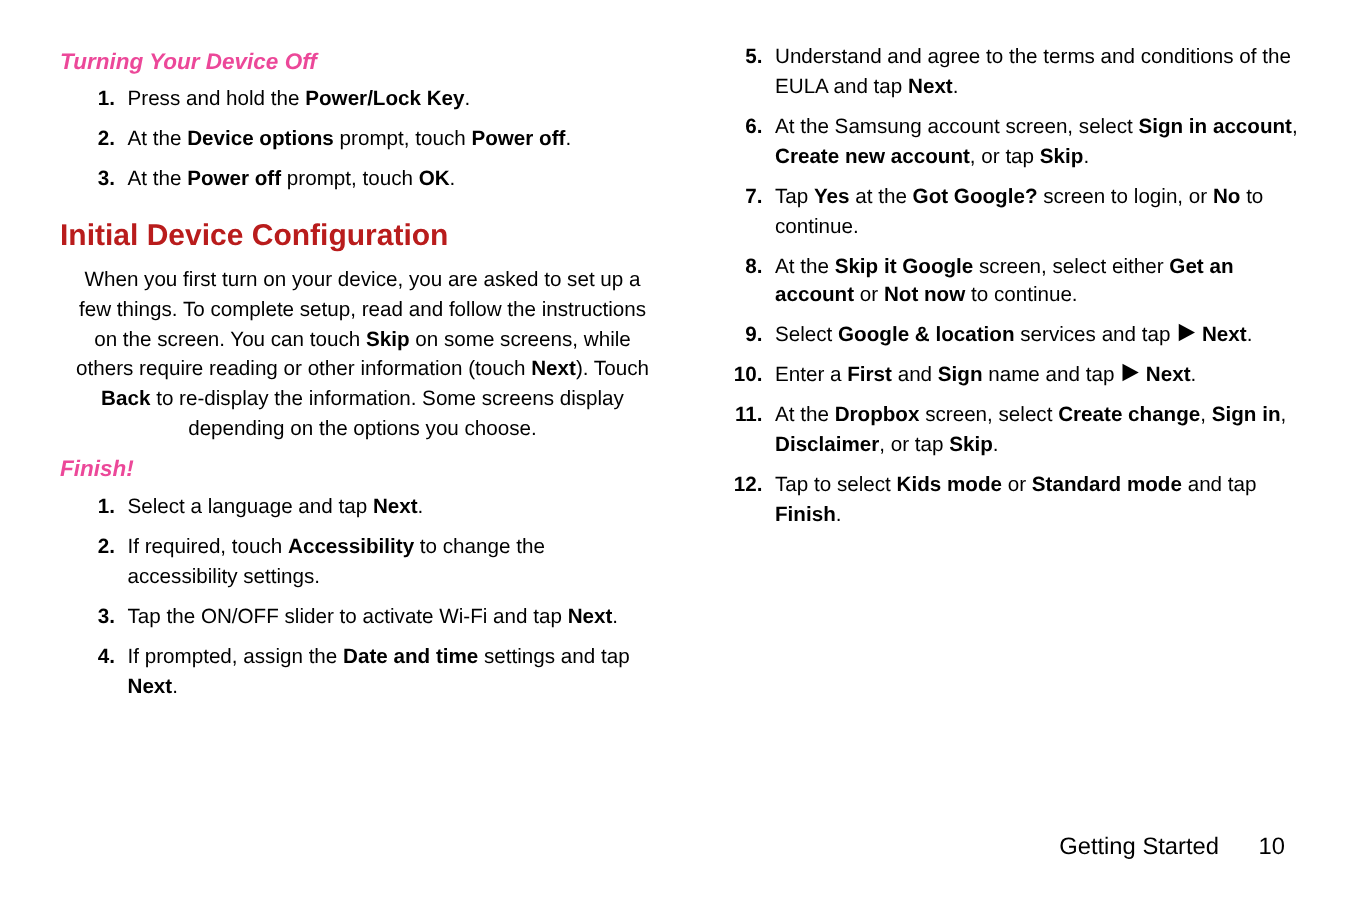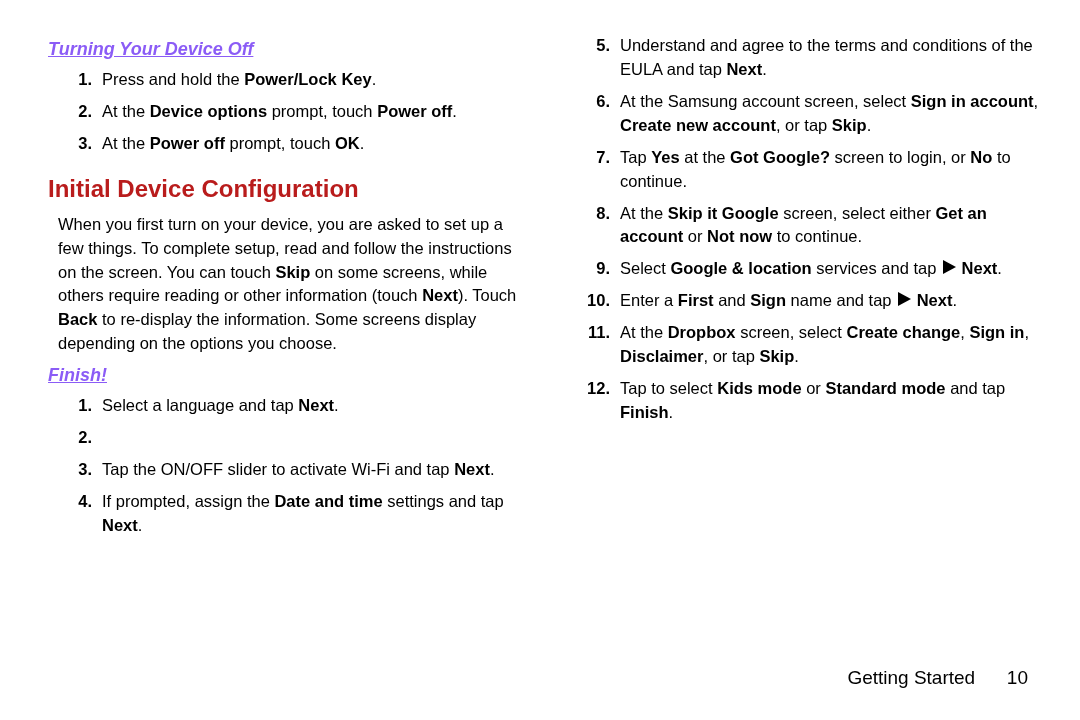--- a/index.html
+++ b/index.html
@@ -15,26 +15,25 @@
   }
   .page {
     display: flex;
     padding: 30px 40px 0 48px;
     gap: 44px;
   }
   .col {
     width: 480px;
   }
   .h-sub {
-    color: #8b5cf6;
+    color: #ec4899;
     font-style: italic;
     font-weight: bold;
     font-size: 18px;
     margin: 6px 0 6px 0;
-    text-decoration: underline;
   }
   .h-main {
     color: #b91c1c;
     font-weight: 800;
     font-size: 24px;
     margin: 16px 0 6px 0;
     letter-spacing: 0px;
     font-family: Arial, Helvetica, sans-serif;
   }
   ol {
@@ -50,20 +49,21 @@
     min-width: 44px;
     text-align: right;
     font-weight: bold;
     padding-right: 10px;
   }
   .body {
     flex: 1;
   }
   p.intro {
     margin: 4px 0 4px 10px;
+    text-align: center;
   }
   .footer {
     position: absolute;
     bottom: 28px;
     right: 52px;
     font-size: 19px;
   }
   .tri {
     display: inline-block;
     vertical-align: -1px;
@@ -95,20 +95,21 @@
     <p class="intro" id="intro">When you first turn on your device, you are asked to set up a few things. To complete setup, read and follow the instructions on the screen. You can touch <b>Skip</b> on some screens, while others require reading or other information (touch <b>Next</b>). Touch <b>Back</b> to re-display the information. Some screens display depending on the options you choose.</p>
 
     <div class="h-sub">Finish!</div>
     <ol id="welcome-left">
         <li>
           <span class="num">1.</span>
           <span class="body">Select a language and tap <b>Next</b>.</span>
         </li>
         <li>
           <span class="num">2.</span>
+          <span class="body">If required, touch <b>Accessibility</b> to change the accessibility settings.</span>
         </li>
         <li>
           <span class="num">3.</span>
           <span class="body">Tap the ON/OFF slider to activate Wi-Fi and tap <b>Next</b>.</span>
         </li>
         <li>
           <span class="num">4.</span>
           <span class="body">If prompted, assign the <b>Date and time</b> settings and tap <b>Next</b>.</span>
         </li>
       </ol>

